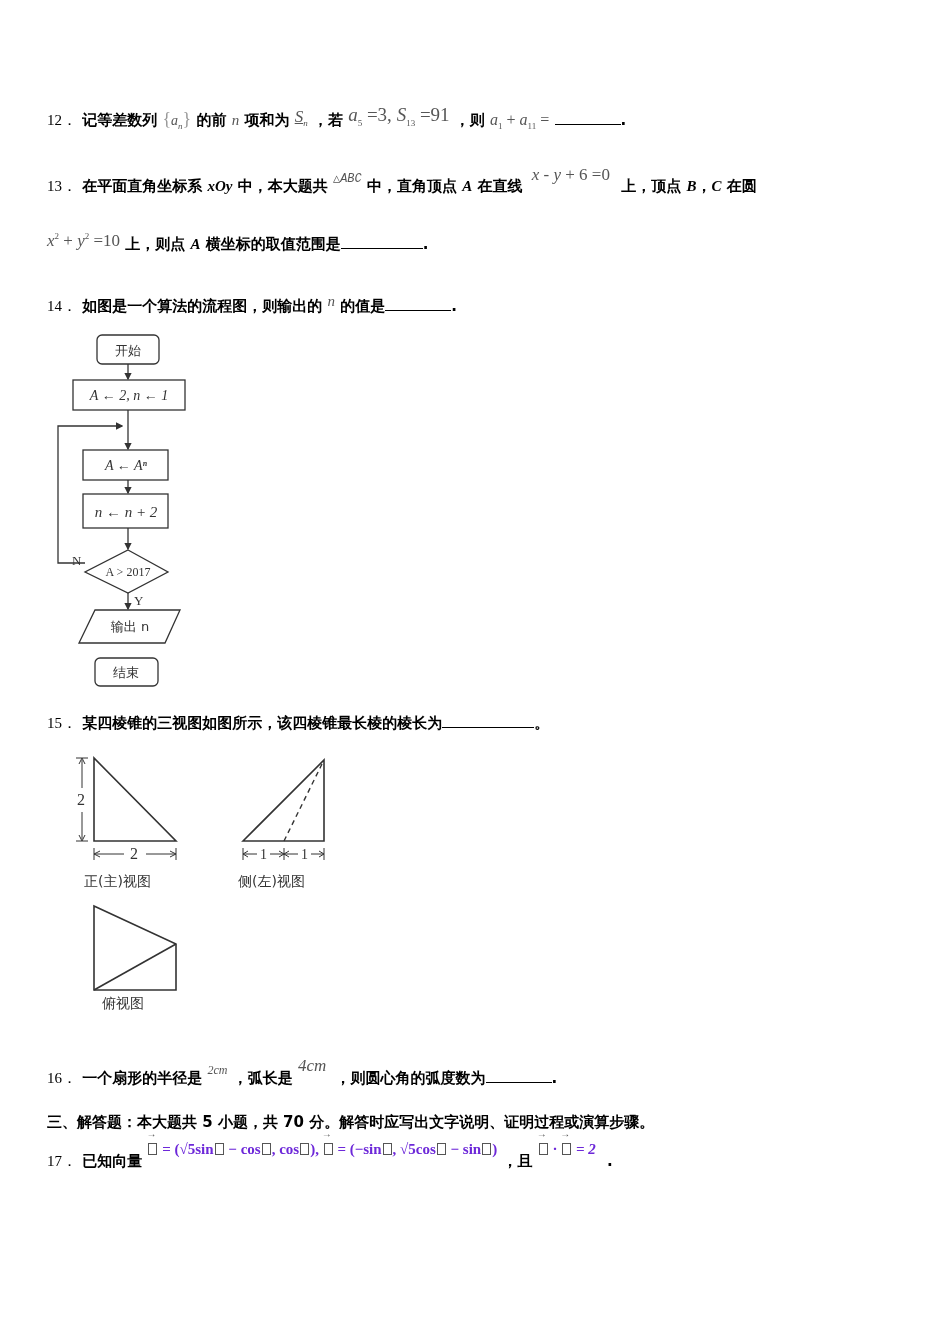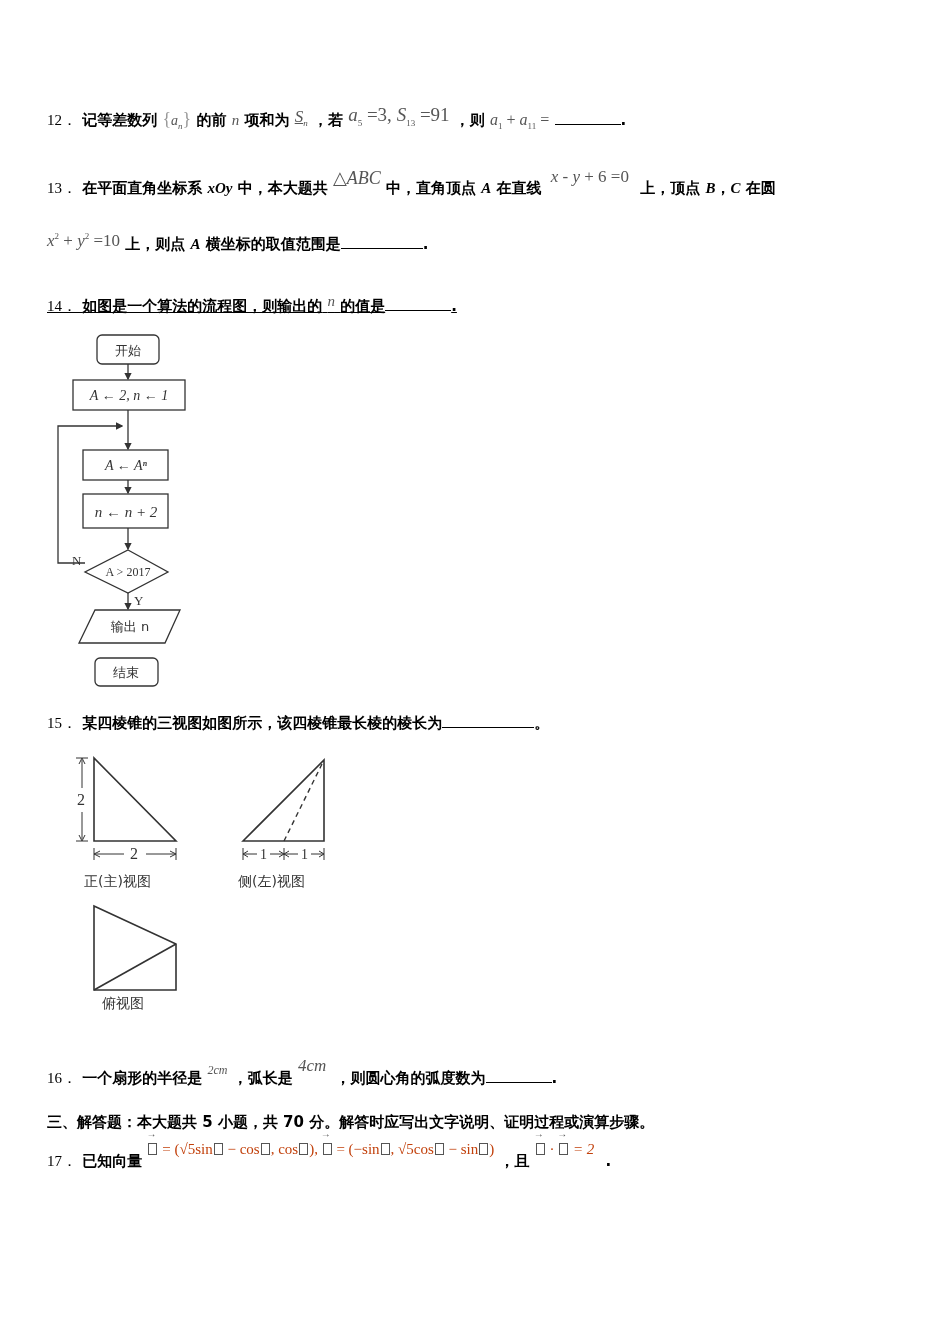--- a/index.html
+++ b/index.html
@@ -9,21 +9,21 @@
   .num { font-family:"Liberation Serif","DejaVu Serif",serif; font-weight:normal; font-size:15px; }
   .math { font-family:"Liberation Serif","DejaVu Serif",serif; font-weight:normal; color:#333; }
   .math.gray { color:#555; }
   .math i { font-style:italic; }
   .blank { display:inline-block; border-bottom:1.5px solid #000; height:14px; vertical-align:baseline; }
   .bi { font-family:"Liberation Serif","DejaVu Serif",serif; font-style:italic; font-weight:bold; }
   sub, sup { font-size:9px; }
   .fig { position:absolute; }
   .fig svg { display:block; }
   .section { position:absolute; left:47px; font-size:15px; font-weight:bold; white-space:nowrap; }
-  .vecexpr { font-family:"Liberation Serif","DejaVu Serif",serif; font-weight:normal; color:#c2410c; font-size:15px; }
+  .vecexpr { font-family:"Liberation Serif","DejaVu Serif",serif; font-weight:bold; color:#6d28d9; font-size:15px; }
   .box { display:inline-block; width:7px; height:10px; border:1px solid #555; vertical-align:-1px; margin:0 1px; }
   .vec { position:relative; display:inline-block; }
   .vec::before { content:"→"; position:absolute; top:-13px; left:-1px; font-size:10px; color:#555; }
 </style>
 </head>
 <body>
 
 <div class="q" style="top:108px;">
   <span class="num">12．</span>
   <span>记等差数列</span>
@@ -37,38 +37,38 @@
   <span>，则</span>
   <span class="math gray" style="font-size:16px;"><i>a</i><sub>1</sub> + <i>a</i><sub>11</sub> =</span>
   <span class="blank" style="width:66px;"></span><span>.</span>
 </div>
 
 <div class="q" style="top:176px;">
   <span class="num">13．</span>
   <span>在平面直角坐标系</span>
   <span class="bi">xOy</span>
   <span>中，本大题共</span>
-  <span class="math gray" style="font-size:18px;position:relative;top:-9px;">△<i>ABC</i></span>
+  <span class="math gray" style="font-size:12px;position:relative;top:-9px;font-family:Liberation Mono, monospace;">△<i>ABC</i></span>
   <span>中，直角顶点</span>
   <span class="bi">A</span>
   <span>在直线</span>
   <span class="math gray" style="font-size:17px;position:relative;top:-11px;margin-left:4px;margin-right:6px;margin-top:45px;"><i>x</i> - <i>y</i> + 6 =0</span>
   <span>上，顶点</span>
   <span class="bi">B</span><span>，</span><span class="bi">C</span>
   <span>在圆</span>
 </div>
 
 <div class="q" style="top:234px;">
   <span class="math gray" style="font-size:17px;position:relative;top:-3px;"><i>x</i><sup>2</sup> + <i>y</i><sup>2</sup> =10</span>
   <span>上，则点</span>
   <span class="bi">A</span>
   <span>横坐标的取值范围是</span><span class="blank" style="width:82px;"></span><span>.</span>
 </div>
 
-<div class="q" style="top:296px;text-decoration:underline;">
+<div class="q" style="top:296px;">
   <span class="num">14．</span>
   <span>如图是一个算法的流程图，则输出的</span>
   <span class="math gray" style="font-size:15px;position:relative;top:-5px;"><i>n</i></span>
   <span>的值是</span><span class="blank" style="width:66px;"></span><span>.</span>
 </div>
 
 <div class="fig" style="left:50px;top:325px;width:160px;height:370px;">
   <svg width="160" height="370" viewBox="0 0 160 370" style="font-family:'Liberation Serif','DejaVu Serif',serif;">
     <defs>
       <marker id="arr" markerWidth="6" markerHeight="6" refX="5" refY="3" orient="auto">

